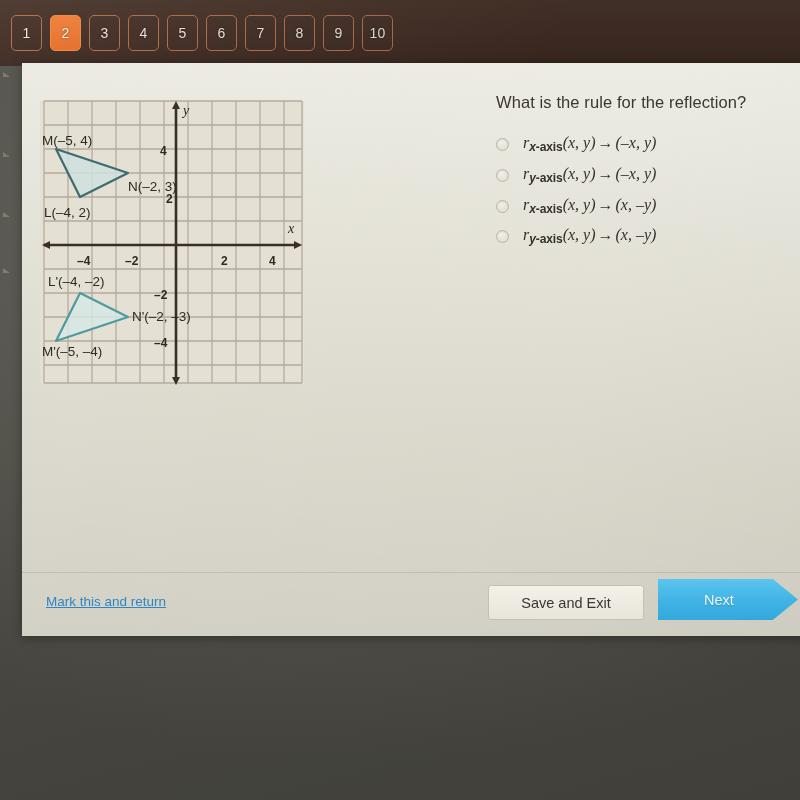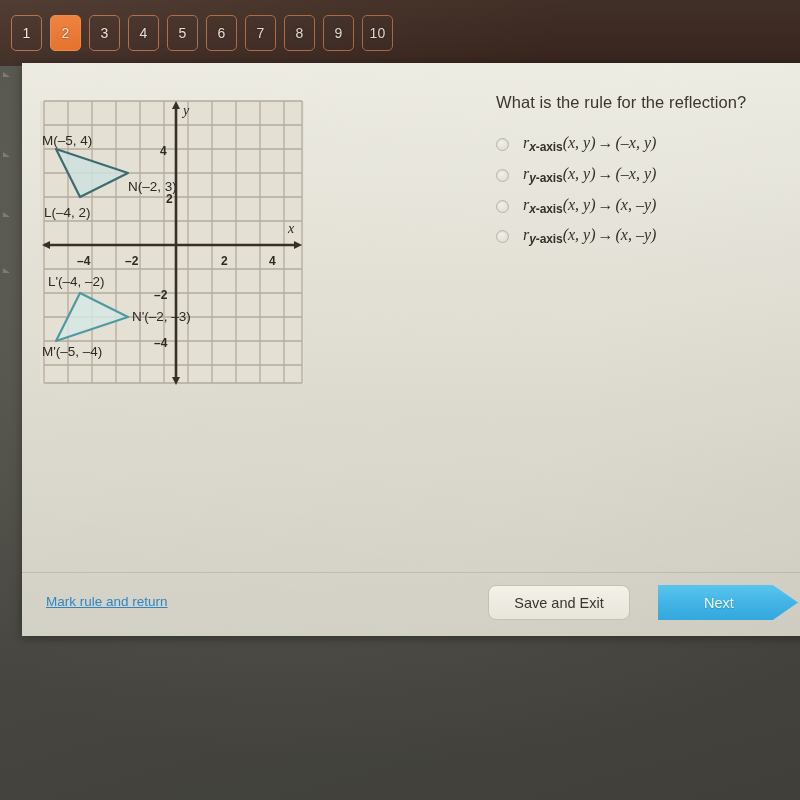--- a/index.html
+++ b/index.html
@@ -179,34 +179,34 @@
   #mark-return {
     position: absolute;
     left: 24px; bottom: 27px;
     font-size: 13.5px;
     color: #2f86c4;
     text-decoration: underline;
   }
   #save-exit {
     position: absolute;
     left: 466px; bottom: 16px;
-    width: 142px; height: 35px;
+    width: 156px; height: 35px;
     border: 1px solid #c4c0b4;
-    border-radius: 8px;
+    border-radius: 3px;
     background: linear-gradient(180deg, #f3f1e8 0%, #e8e5db 100%);
     color: #3a3630;
     font-size: 14.5px;
     display: flex;
     align-items: center;
     justify-content: center;
   }
   #next-btn {
     position: absolute;
     left: 636px; bottom: 16px;
-    width: 140px; height: 35px;
+    width: 140px; height: 41px;
     background: linear-gradient(180deg, #5cc4ee 0%, #3fb3e4 55%, #34a8db 100%);
     color: #eaf7fe;
     font-size: 14.5px;
     display: flex;
     align-items: center;
     justify-content: center;
     padding-right: 18px;
     clip-path: polygon(0 0, 82% 0, 100% 50%, 82% 100%, 0 100%);
     text-shadow: 0 1px 1px rgba(0,0,0,.18);
   }
@@ -331,17 +331,17 @@
       <div class="choice-row">
         <span class="radio"></span>
         <span class="choice-text"><span class="rv">r</span><span class="sub"><span class="it">y</span><span>-axis</span></span><span class="rv">(x, y)</span><span class="arrow">→</span><span class="rv">(x, –y)</span></span>
       </div>
 
     </div>
   </div>
 
   <div id="footer-sep"></div>
 
-  <a id="mark-return" href="#">Mark rule and return</a>
+  <a id="mark-return" href="#">Mark this and return</a>
   <div id="save-exit">Save and Exit</div>
   <div id="next-btn">Next</div>
 
 </div>
 
 </body></html>

